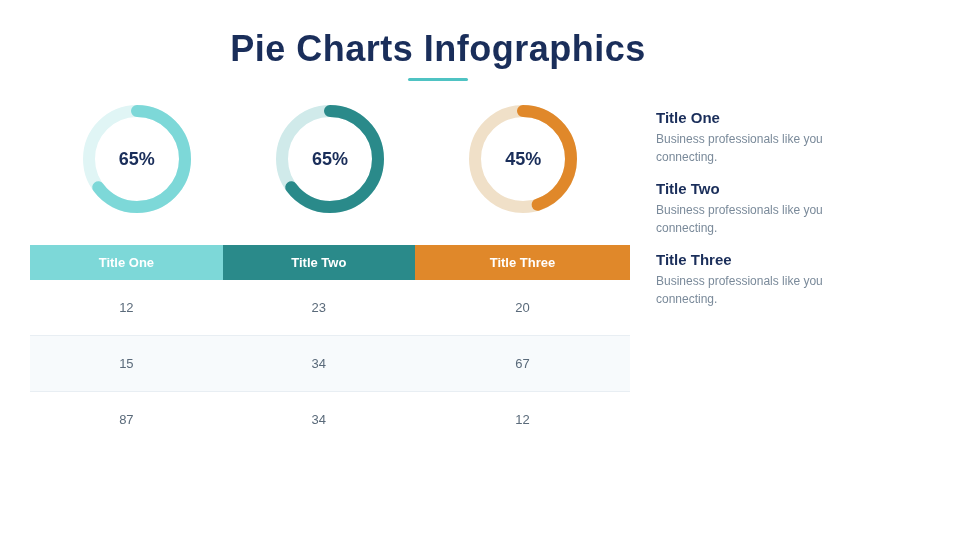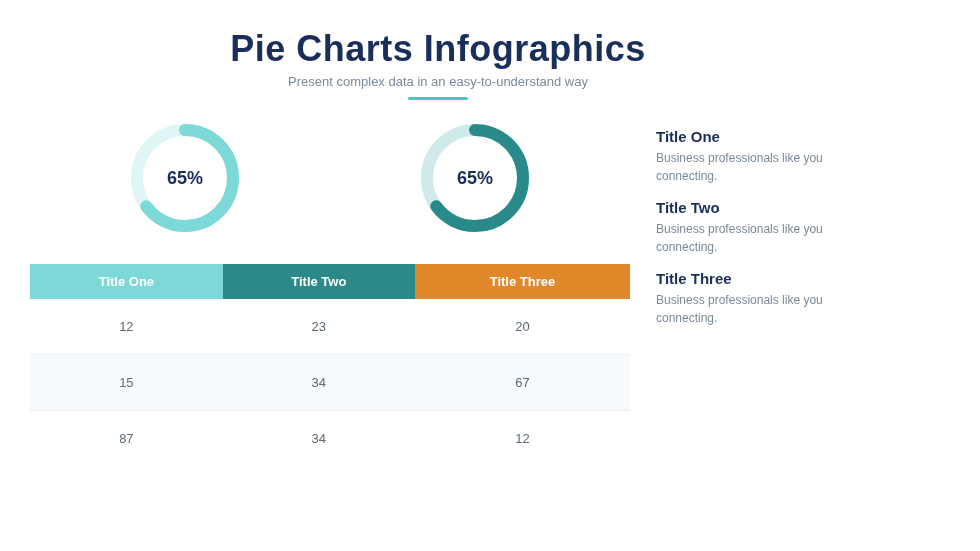--- a/index.html
+++ b/index.html
@@ -152,21 +152,20 @@
       line-height: 1.5;
     }
   </style>
 </head>
 <body>
 
 <div class="page">
 
   <div class="header">
     <h1 class="main-title">Pie Charts Infographics</h1>
-    <p class="subtitle">Present complex data in an easy-to-understand way</p>
     <div class="divider-line"></div>
   </div>
 
   <div class="content-area">
 
     <div class="left-content">
 
       <div class="charts-row">
 
         <div class="chart-container">
@@ -182,20 +181,29 @@
         <div class="chart-container">
           <div class="donut-wrapper">
             <svg width="120" height="120" viewBox="0 0 120 120">
               <circle cx="60" cy="60" r="48" fill="none" stroke="#d0eaea" stroke-width="12"></circle>
               <circle cx="60" cy="60" r="48" fill="none" stroke="#2a8a8a" stroke-width="12" stroke-dasharray="195.6 301.6" stroke-dashoffset="0" stroke-linecap="round"></circle>
             </svg>
             <span class="donut-label">65%</span>
           </div>
         </div>
 
+        <div class="chart-container">
+          <div class="donut-wrapper">
+            <svg width="120" height="120" viewBox="0 0 120 120">
+              <circle cx="60" cy="60" r="48" fill="none" stroke="#f0e0c8" stroke-width="12"></circle>
+              <circle cx="60" cy="60" r="48" fill="none" stroke="#e0882a" stroke-width="12" stroke-dasharray="135.7 301.6" stroke-dashoffset="0" stroke-linecap="round"></circle>
+            </svg>
+            <span class="donut-label">45%</span>
+          </div>
+        </div>
 
       </div>
 
       <table class="data-table">
         <thead>
           <tr>
             <th class="th-one">Title One</th>
             <th class="th-two">Title Two</th>
             <th class="th-three">Title Three</th>
           </tr>

